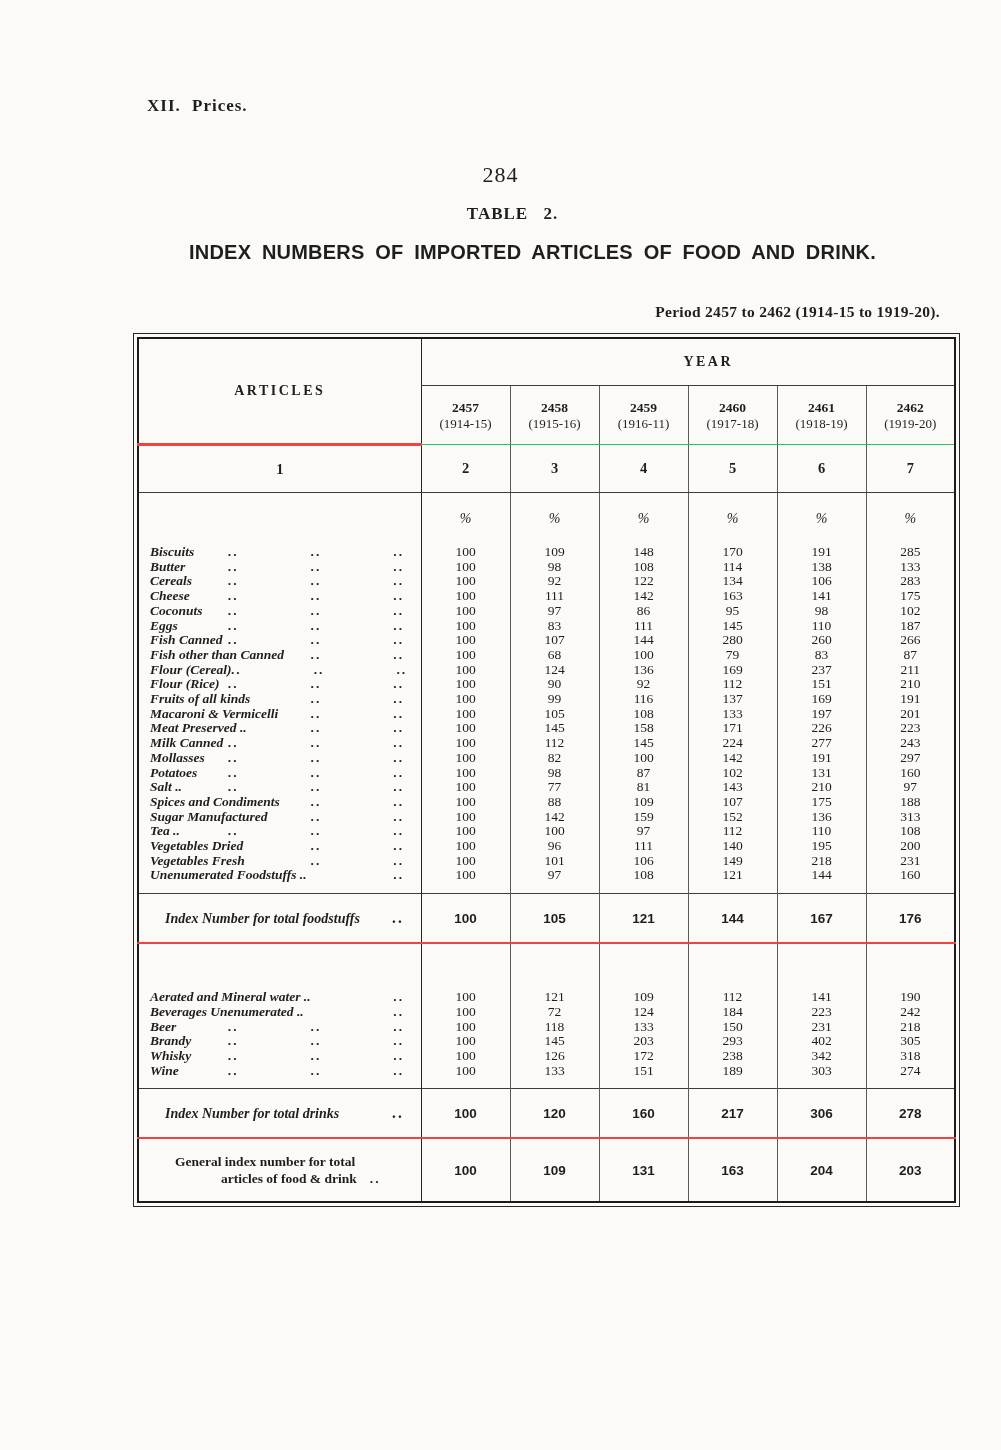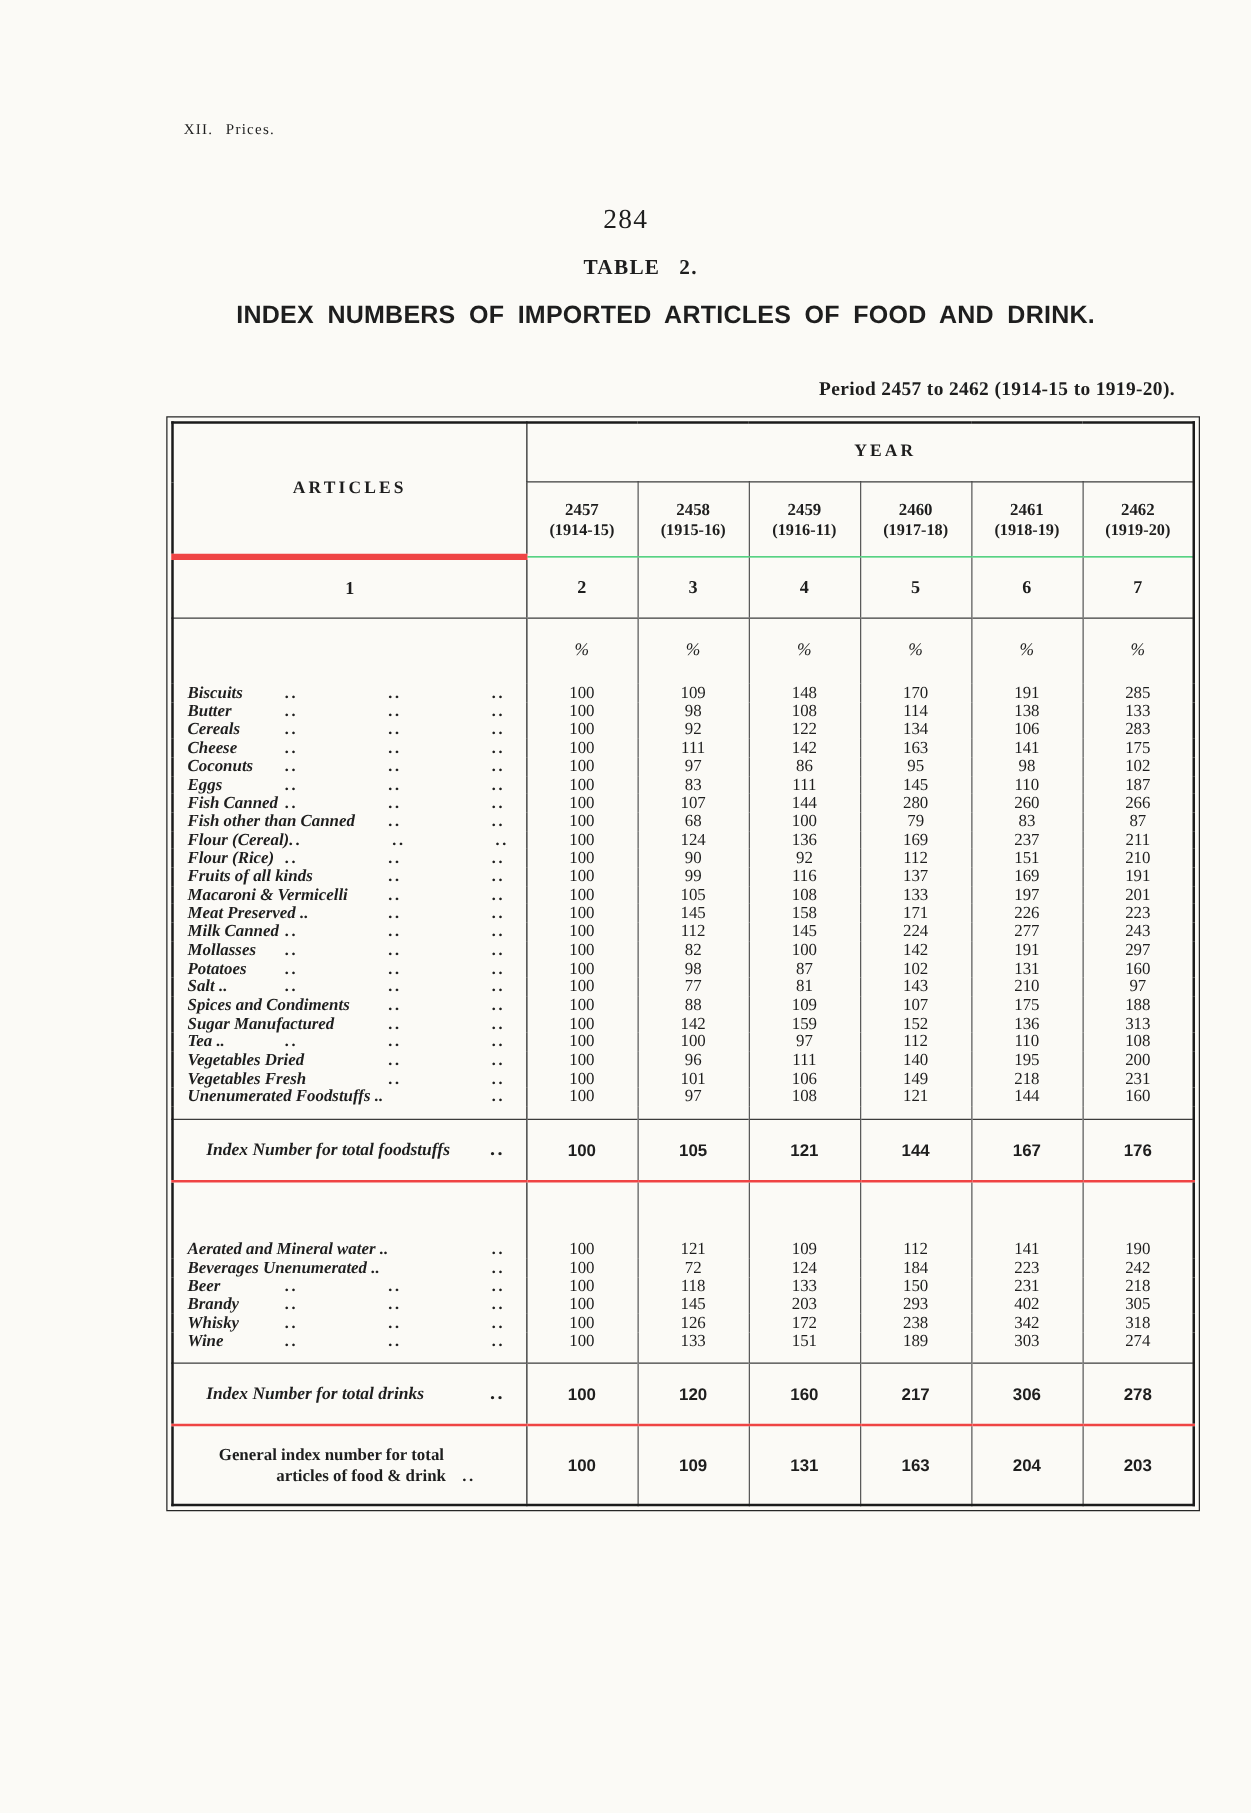--- a/index.html
+++ b/index.html
@@ -3,44 +3,44 @@
 <meta charset="utf-8">
 <style>
   html,body{margin:0;padding:0;}
   body{
     width:1001px;height:1450px;position:relative;
     background:#fbfaf6;color:#1e1e1e;
     font-family:"Liberation Serif","DejaVu Serif",serif;
     overflow:hidden;
   }
   .abs{position:absolute;}
-  #section-heading{left:147px;top:96px;font-size:12px;font-weight:400;letter-spacing:1px;word-spacing:6px;}
+  #section-heading{left:147px;top:96px;font-size:17px;font-weight:700;letter-spacing:1px;word-spacing:6px;}
   #page-number{left:0;top:162px;width:100%;text-align:center;font-size:22px;letter-spacing:1px;}
   #table-label{left:0;top:204px;width:100%;text-align:center;font-size:17px;font-weight:700;word-spacing:10px;letter-spacing:1px;margin-left:12px;}
   #table-title{left:16px;top:241px;width:100%;text-align:center;
     font-family:"Liberation Sans","DejaVu Sans",sans-serif;font-weight:700;font-size:20px;
     letter-spacing:.2px;word-spacing:5px;margin-left:16px;}
   #period-caption{right:61px;top:303px;font-size:15.5px;font-weight:700;letter-spacing:.3px;}
 
   #tablewrap{left:137px;top:337px;width:818px;}
   table{
     width:100%;border-collapse:collapse;table-layout:fixed;
     border:2px solid #1b1b1b;outline:1.5px solid #262626;outline-offset:3px;
   }
   col.c-art{width:283px;} col.c-yr{width:89px;}
   th,td{padding:0;vertical-align:middle;font-weight:400;}
   .ycol{border-left:1px solid #5a5a5a;}
   .fycol{border-left:1.5px solid #242424;}
 
   
-  #articles-cell{height:104px;text-align:center;font-size:14px;font-weight:700;letter-spacing:2.5px;border-bottom:5px solid #ef4444;margin-left:22px;}
+  #articles-cell{height:104px;text-align:center;font-size:14px;font-weight:700;letter-spacing:2.5px;border-bottom:3px solid #ef4444;margin-left:22px;}
   #year-cell{height:46px;text-align:center;font-size:14px;font-weight:700;letter-spacing:2.5px;border-bottom:1px solid #3c3c3c;padding-left:41px;}
   .year-head{height:58px;text-align:center;border-bottom:1px solid #22c55e;}
   .yc-period{font-size:13.5px;font-weight:700;line-height:17px;}
-  .yc-years{font-size:13px;font-weight:700;line-height:16px;}
+  .yc-years{font-size:13px;font-weight:400;line-height:16px;}
   .colnum{height:46px;text-align:center;font-size:14.5px;font-weight:700;border-bottom:1px solid #3c3c3c;}
 
   
   td.val{text-align:center;font-size:13.5px;}
   tr.pctrow td{height:52px;font-size:14px;font-style:italic;}
   tr.itemrow td{height:14.7px;line-height:14.7px;font-size:13.5px;}
   td.art{padding-left:11px;padding-right:0;}
   .artflex{display:flex;align-items:baseline;font-style:italic;}
   .nm{white-space:nowrap;font-weight:600;}
   .dots-wrap{margin-left:auto;display:flex;gap:72px;padding-right:16px;}

